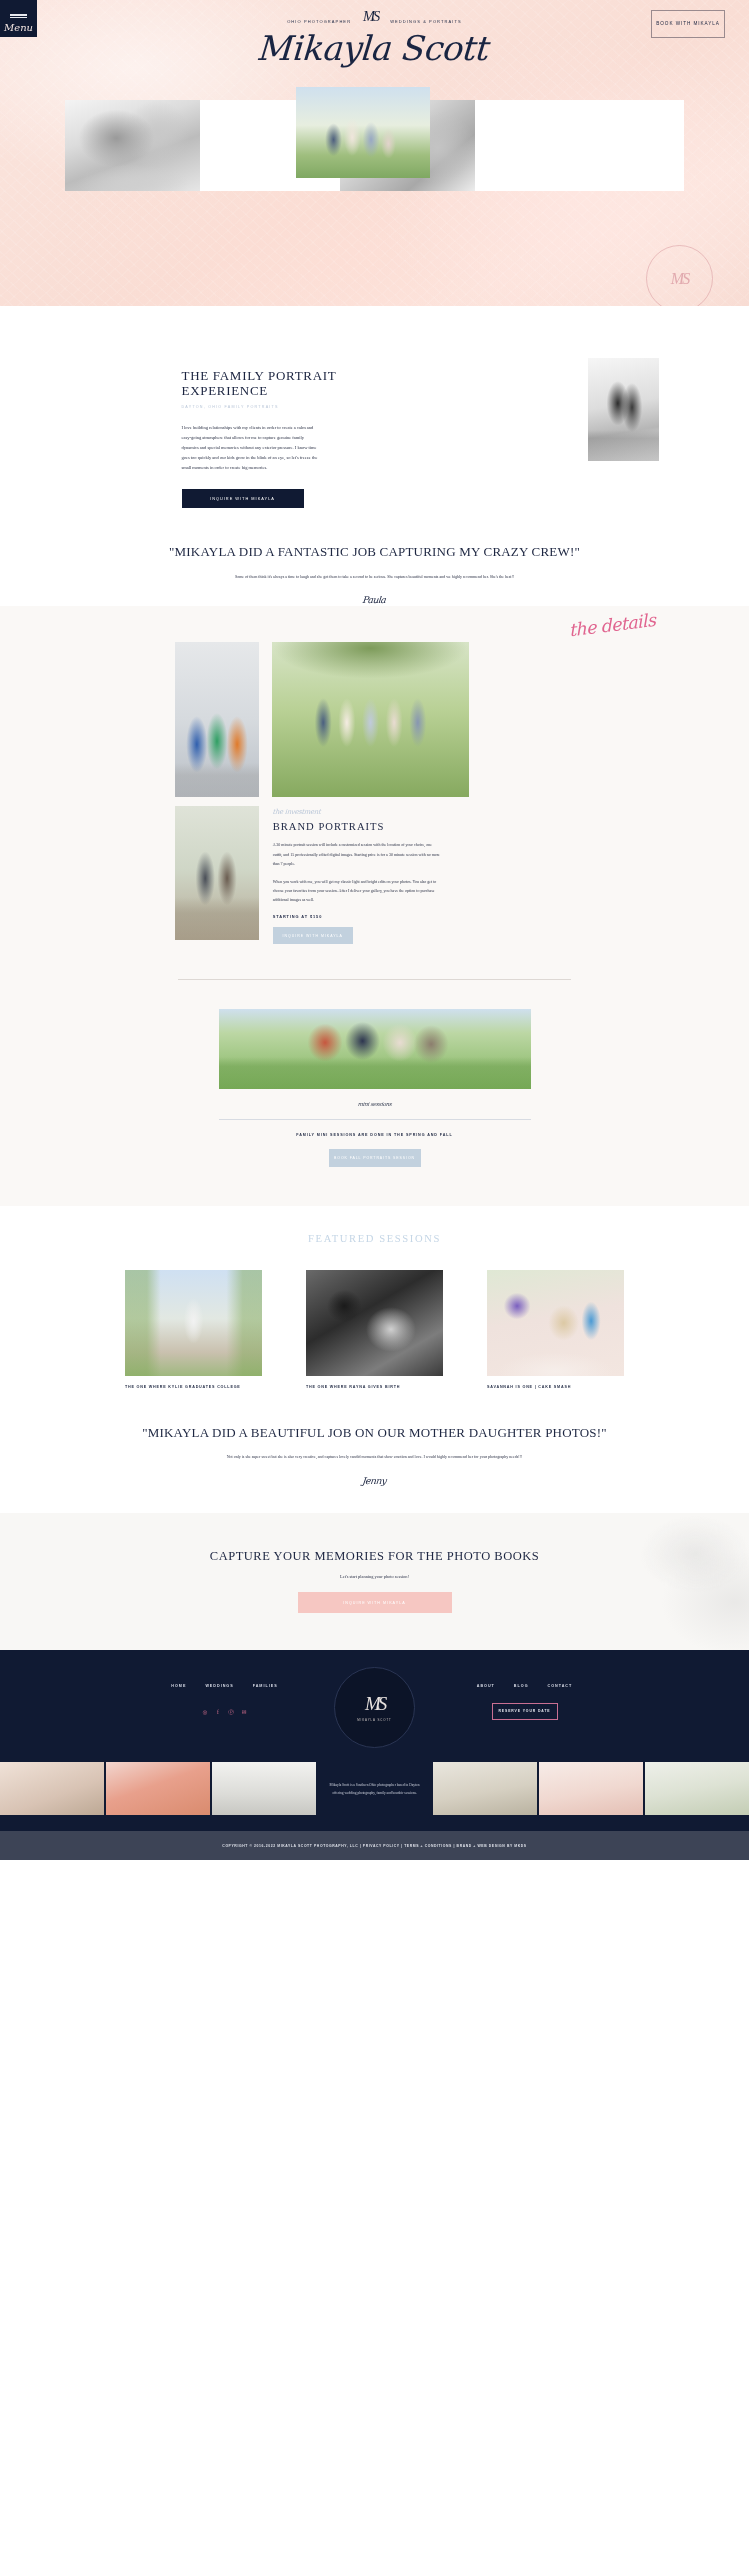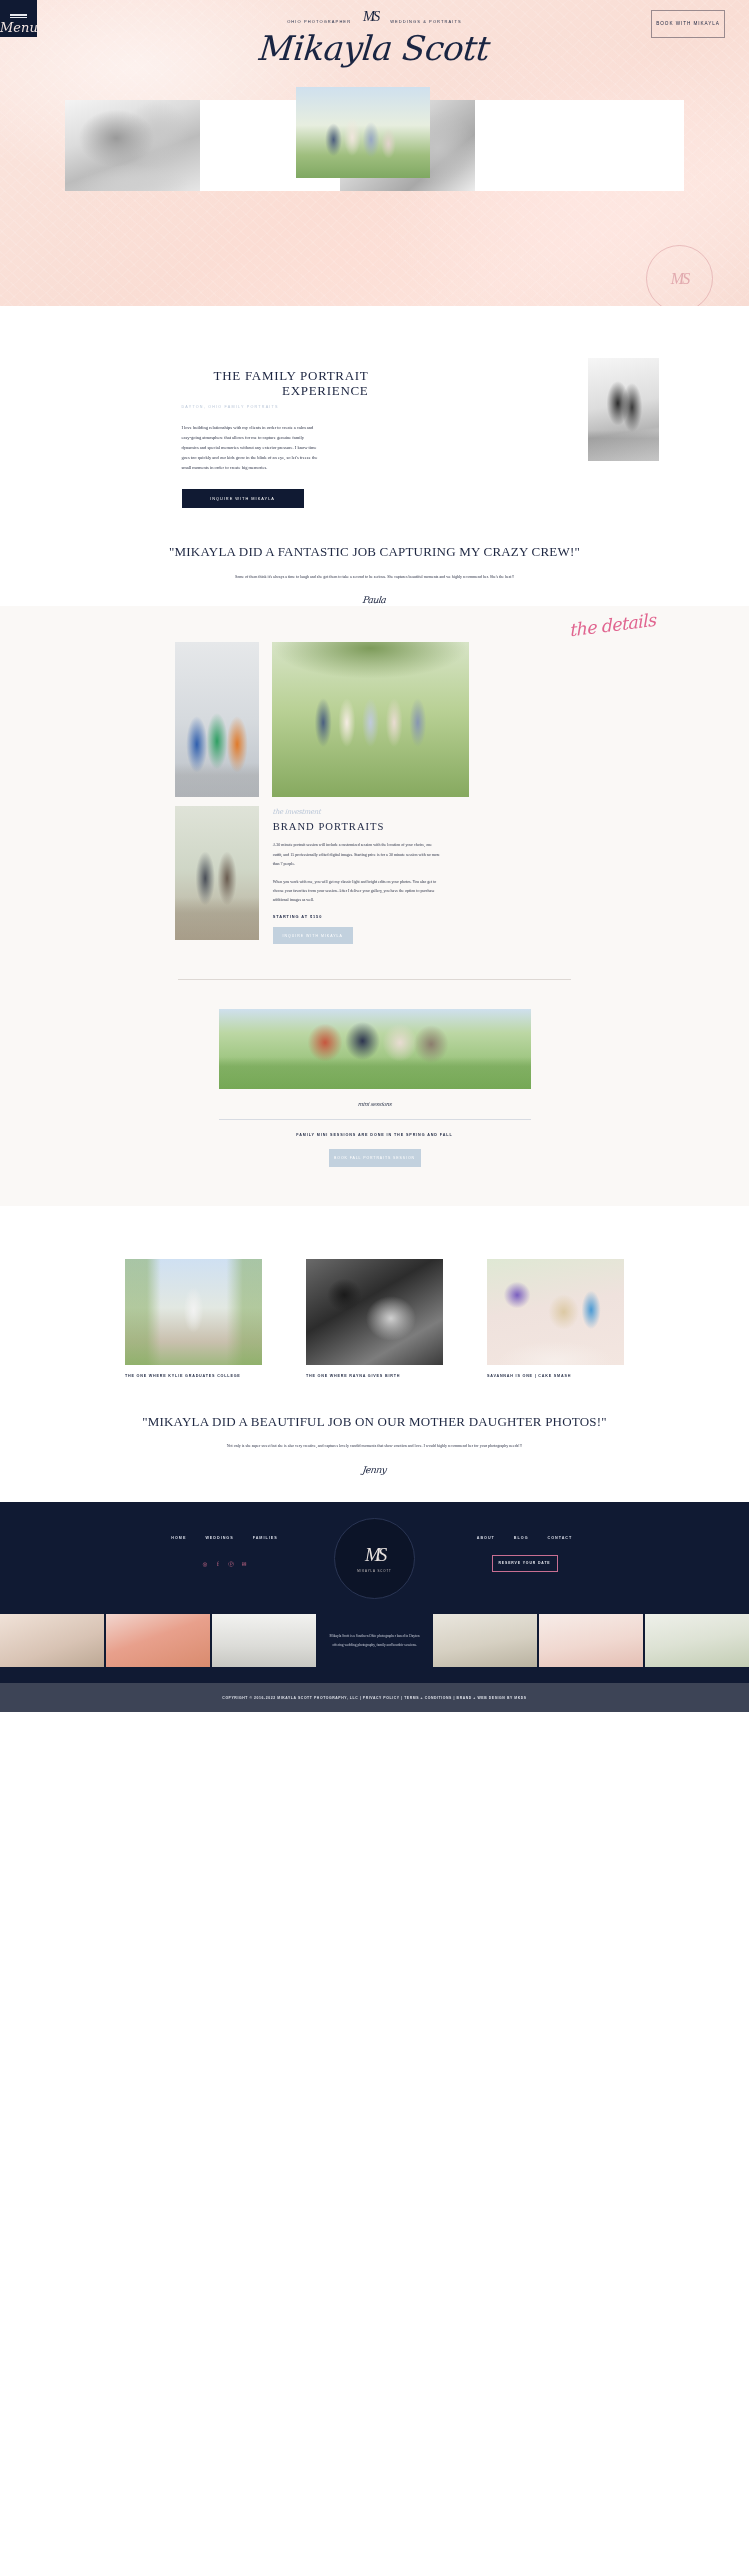--- a/index.html
+++ b/index.html
@@ -36,21 +36,21 @@
   
   .menu-tab {
     position: absolute; left: 0; top: 0; width: 37px; height: 36px;
     background: #101a33; z-index: 30;
     display: flex; flex-direction: column; align-items: center; justify-content: center;
   }
   .burger { width: 17.5px; }
   .burger span { display:block; height:1.2px; background:#e9eaf0; margin:1.9px 0; }
   .menu-word {
     position:absolute; left:0; top:17.5px; width:37px; height:19px;
-    background:#101a33; color:#f0e3e0; font-size:13px; text-align:center;
+    background:#101a33; color:#f0e3e0; font-size:10px; text-align:center;
     font-family:"DejaVu Serif", serif; font-style:italic; line-height:19px; z-index:30;
   }
 
   
   .brand { position:absolute; left:0; right:0; top:11.2px; text-align:center; z-index:5; }
   .brand-taglines {
     display:flex; align-items:center; justify-content:center; gap:7.5px;
     font-family:"Liberation Sans", sans-serif; font-size:4px; letter-spacing:1.1px;
     color:#1d2743; height:21px;
   }
@@ -119,21 +119,21 @@
     color:rgba(214,144,154,.7); font-family:"Liberation Serif", serif;
     font-size:16px; font-style:italic; letter-spacing:-1.9px;
   }
 
   
   .sec-exp { background:#ffffff; padding:52px 0 0; position:relative; height:300px; }
   .exp-inner { width:624px; margin:0 auto; display:flex; gap:0; position:relative; }
   .exp-text { width:187px; margin-left:119px; padding-top:11.2px; }
   .exp-h1 {
     font-family:"Liberation Serif", serif; font-size:13px; letter-spacing:0.7px;
-    line-height:1.12; color:#1b2440; font-weight:normal;text-align:right;
+    line-height:1.12; color:#1b2440; font-weight:normal;
   }
   .exp-eyebrow {
     font-family:"Liberation Sans", sans-serif; font-size:3.7px; letter-spacing:1.2px;
     color:#b9c6d8; margin-top:6.9px;
   }
   .exp-body {
     font-family:"Liberation Serif", serif; font-size:4.5px; line-height:2.25;
     color:#2b3145; margin-top:13.7px; width:139px;
   }
   .exp-btn {
@@ -445,20 +445,21 @@
       <div class="ph ph-grass"></div>
       <div class="mini-script">mini sessions</div>
       <div class="mini-rule"></div>
       <div class="mini-note">FAMILY MINI SESSIONS ARE DONE IN THE SPRING AND FALL</div>
       <div class="btn-blue-c">BOOK FALL PORTRAITS SESSION</div>
     </div>
     <div style="height:39px"></div>
   </section>
 
   <section class="sec-featured">
+    <h2 class="feat-h">FEATURED SESSIONS</h2>
     <div class="feat-grid">
       <div class="feat-card">
         <div class="feat-img ph ph-grad"></div>
         <div class="feat-cap">THE ONE WHERE KYLIE GRADUATES COLLEGE</div>
       </div>
       <div class="feat-card">
         <div class="feat-img ph ph-birth"></div>
         <div class="feat-cap">THE ONE WHERE RAYNA GIVES BIRTH</div>
       </div>
       <div class="feat-card">
@@ -467,20 +468,26 @@
       </div>
     </div>
 
     <div class="quote-block" style="margin-top:32px">
       <h2 class="quote-h">"MIKAYLA DID A BEAUTIFUL JOB ON OUR MOTHER DAUGHTER PHOTOS!"</h2>
       <p class="quote-body" style="width:325px">Not only is she super sweet but she is also very creative, and captures lovely candid moments that show emotion and love. I would highly recommend her for your photography needs!!!</p>
       <div class="quote-sig">Jenny</div>
     </div>
   </section>
 
+  <section class="sec-cta">
+    <div class="cta-branch"></div>
+    <h2 class="cta-h">CAPTURE YOUR MEMORIES FOR THE PHOTO BOOKS</h2>
+    <div class="cta-sub">Let's start planning your photo session!</div>
+    <div class="cta-btn">INQUIRE WITH MIKAYLA</div>
+  </section>
 
   <footer class="footer">
     <div class="footer-top">
       <div class="fcol">
         <div class="fnav">
           <a>HOME</a>
           <a>WEDDINGS</a>
           <a>FAMILIES</a>
         </div>
         <div class="fsocial">

